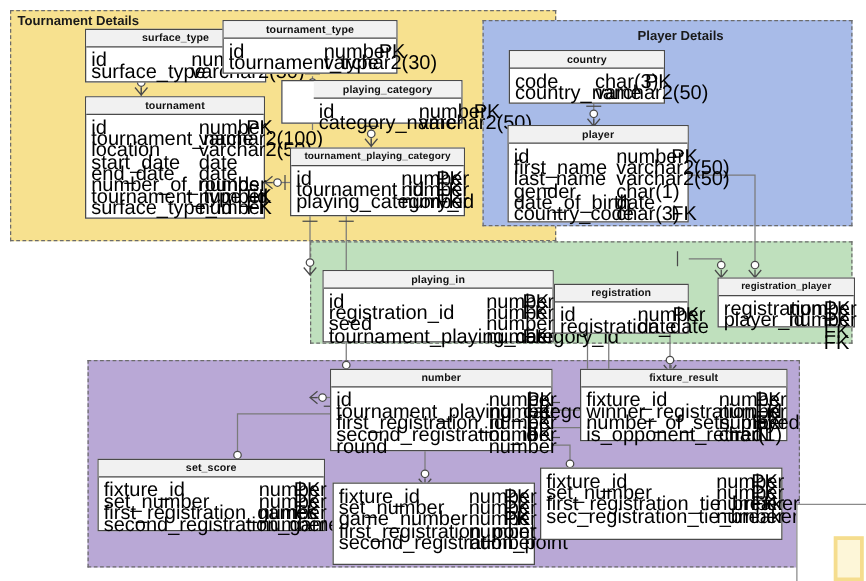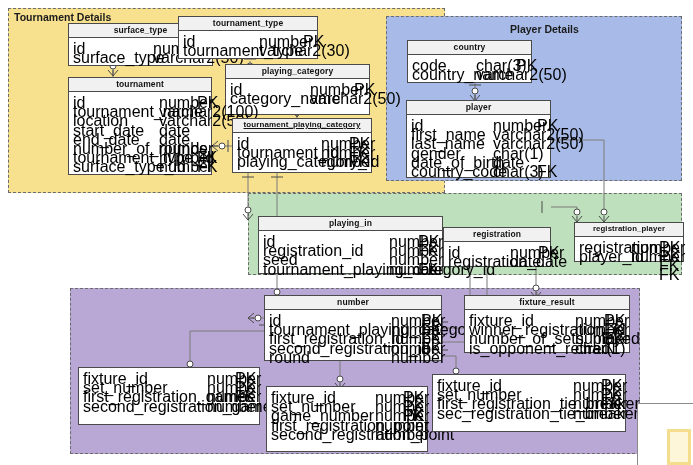--- a/index.html
+++ b/index.html
@@ -183,21 +183,21 @@
           <span class="c-key" style="left:120px">PK</span>
         </div>
       <div class="row-a">
           <span class="c-name">tournament_type</span>
           <span class="c-type" style="left:76px">varchar2(30)</span>
           <span class="c-key" style="left:120px"></span>
         </div>
     </div>
   </div>
 
-  <div class="tbl" style="left:225px;top:64px;width:145px;height:51px;">
+  <div class="tbl" style="left:225px;top:64px;width:145px;height:35px;padding-left:25px;">
     <div class="tbl-hdr">playing_category</div>
     <div class="tbl-body">
       <div class="row-a">
           <span class="c-name">id</span>
           <span class="c-type" style="left:80px">number</span>
           <span class="c-key" style="left:124px">PK</span>
         </div>
       <div class="row-a">
           <span class="c-name">category_name</span>
           <span class="c-type" style="left:80px">varchar2(50)</span>
@@ -246,21 +246,21 @@
         </div>
       <div class="row-a">
           <span class="c-name">surface_type_id</span>
           <span class="c-type" style="left:86px">number</span>
           <span class="c-key" style="left:124px">FK</span>
         </div>
     </div>
   </div>
 
   <div class="tbl" style="left:232px;top:118px;width:140px;height:55px;">
-    <div class="tbl-hdr" style="font-size:8px;text-decoration:underline;">tournament_playing_category</div>
+    <div class="tbl-hdr" style="font-size:8px;">tournament_playing_category</div>
     <div class="tbl-body">
       <div class="row-a">
           <span class="c-name">id</span>
           <span class="c-type" style="left:84px">number</span>
           <span class="c-key" style="left:112px">PK</span>
         </div>
       <div class="row-a">
           <span class="c-name">tournament_id</span>
           <span class="c-type" style="left:84px">number</span>
           <span class="c-key" style="left:112px">FK</span>
@@ -434,20 +434,21 @@
         </div>
       <div class="row-a">
           <span class="c-name">is_opponent_retired</span>
           <span class="c-type" style="left:106px">char(1)</span>
           <span class="c-key" style="left:135px">N</span>
         </div>
     </div>
   </div>
 
   <div class="tbl" style="left:78px;top:367px;width:182px;height:58px;">
+    <div class="tbl-hdr">set_score</div>
     <div class="tbl-body">
       <div class="row-a">
           <span class="c-name">fixture_id</span>
           <span class="c-type" style="left:124px">number</span>
           <span class="c-key" style="left:152px">PK FK</span>
         </div>
       <div class="row-a">
           <span class="c-name">set_number</span>
           <span class="c-type" style="left:124px">number</span>
           <span class="c-key" style="left:152px">PK</span>

